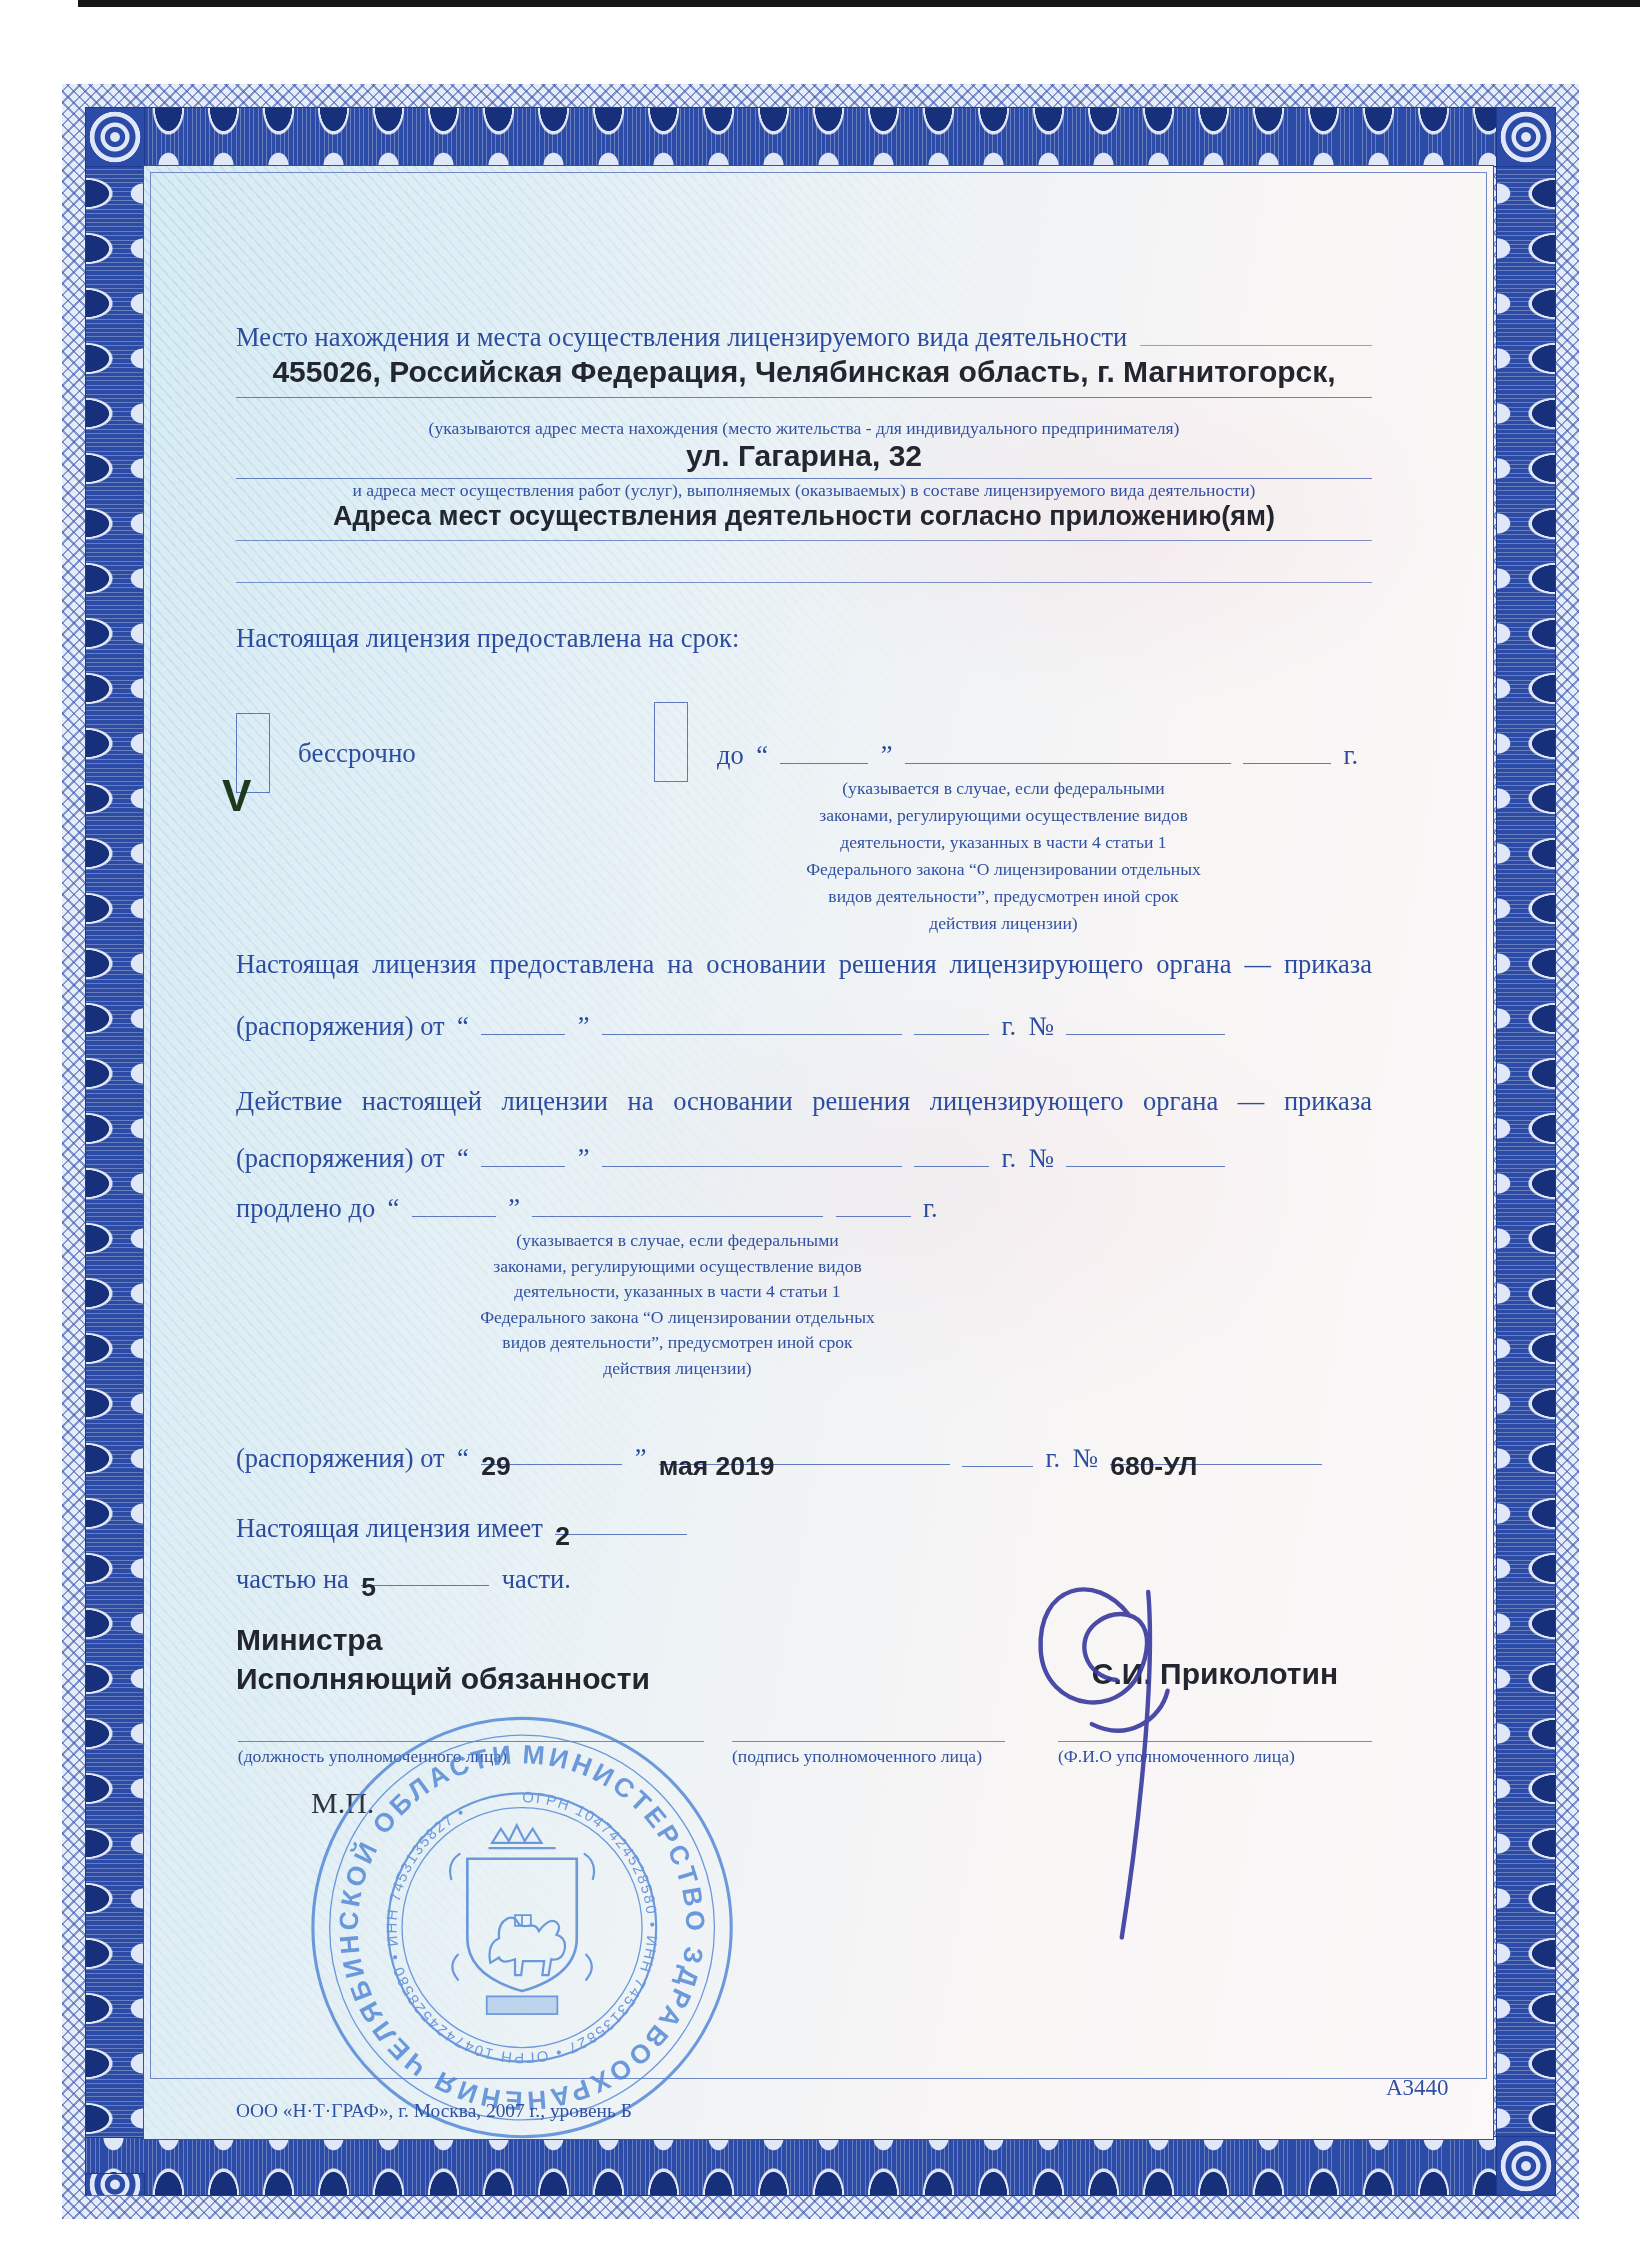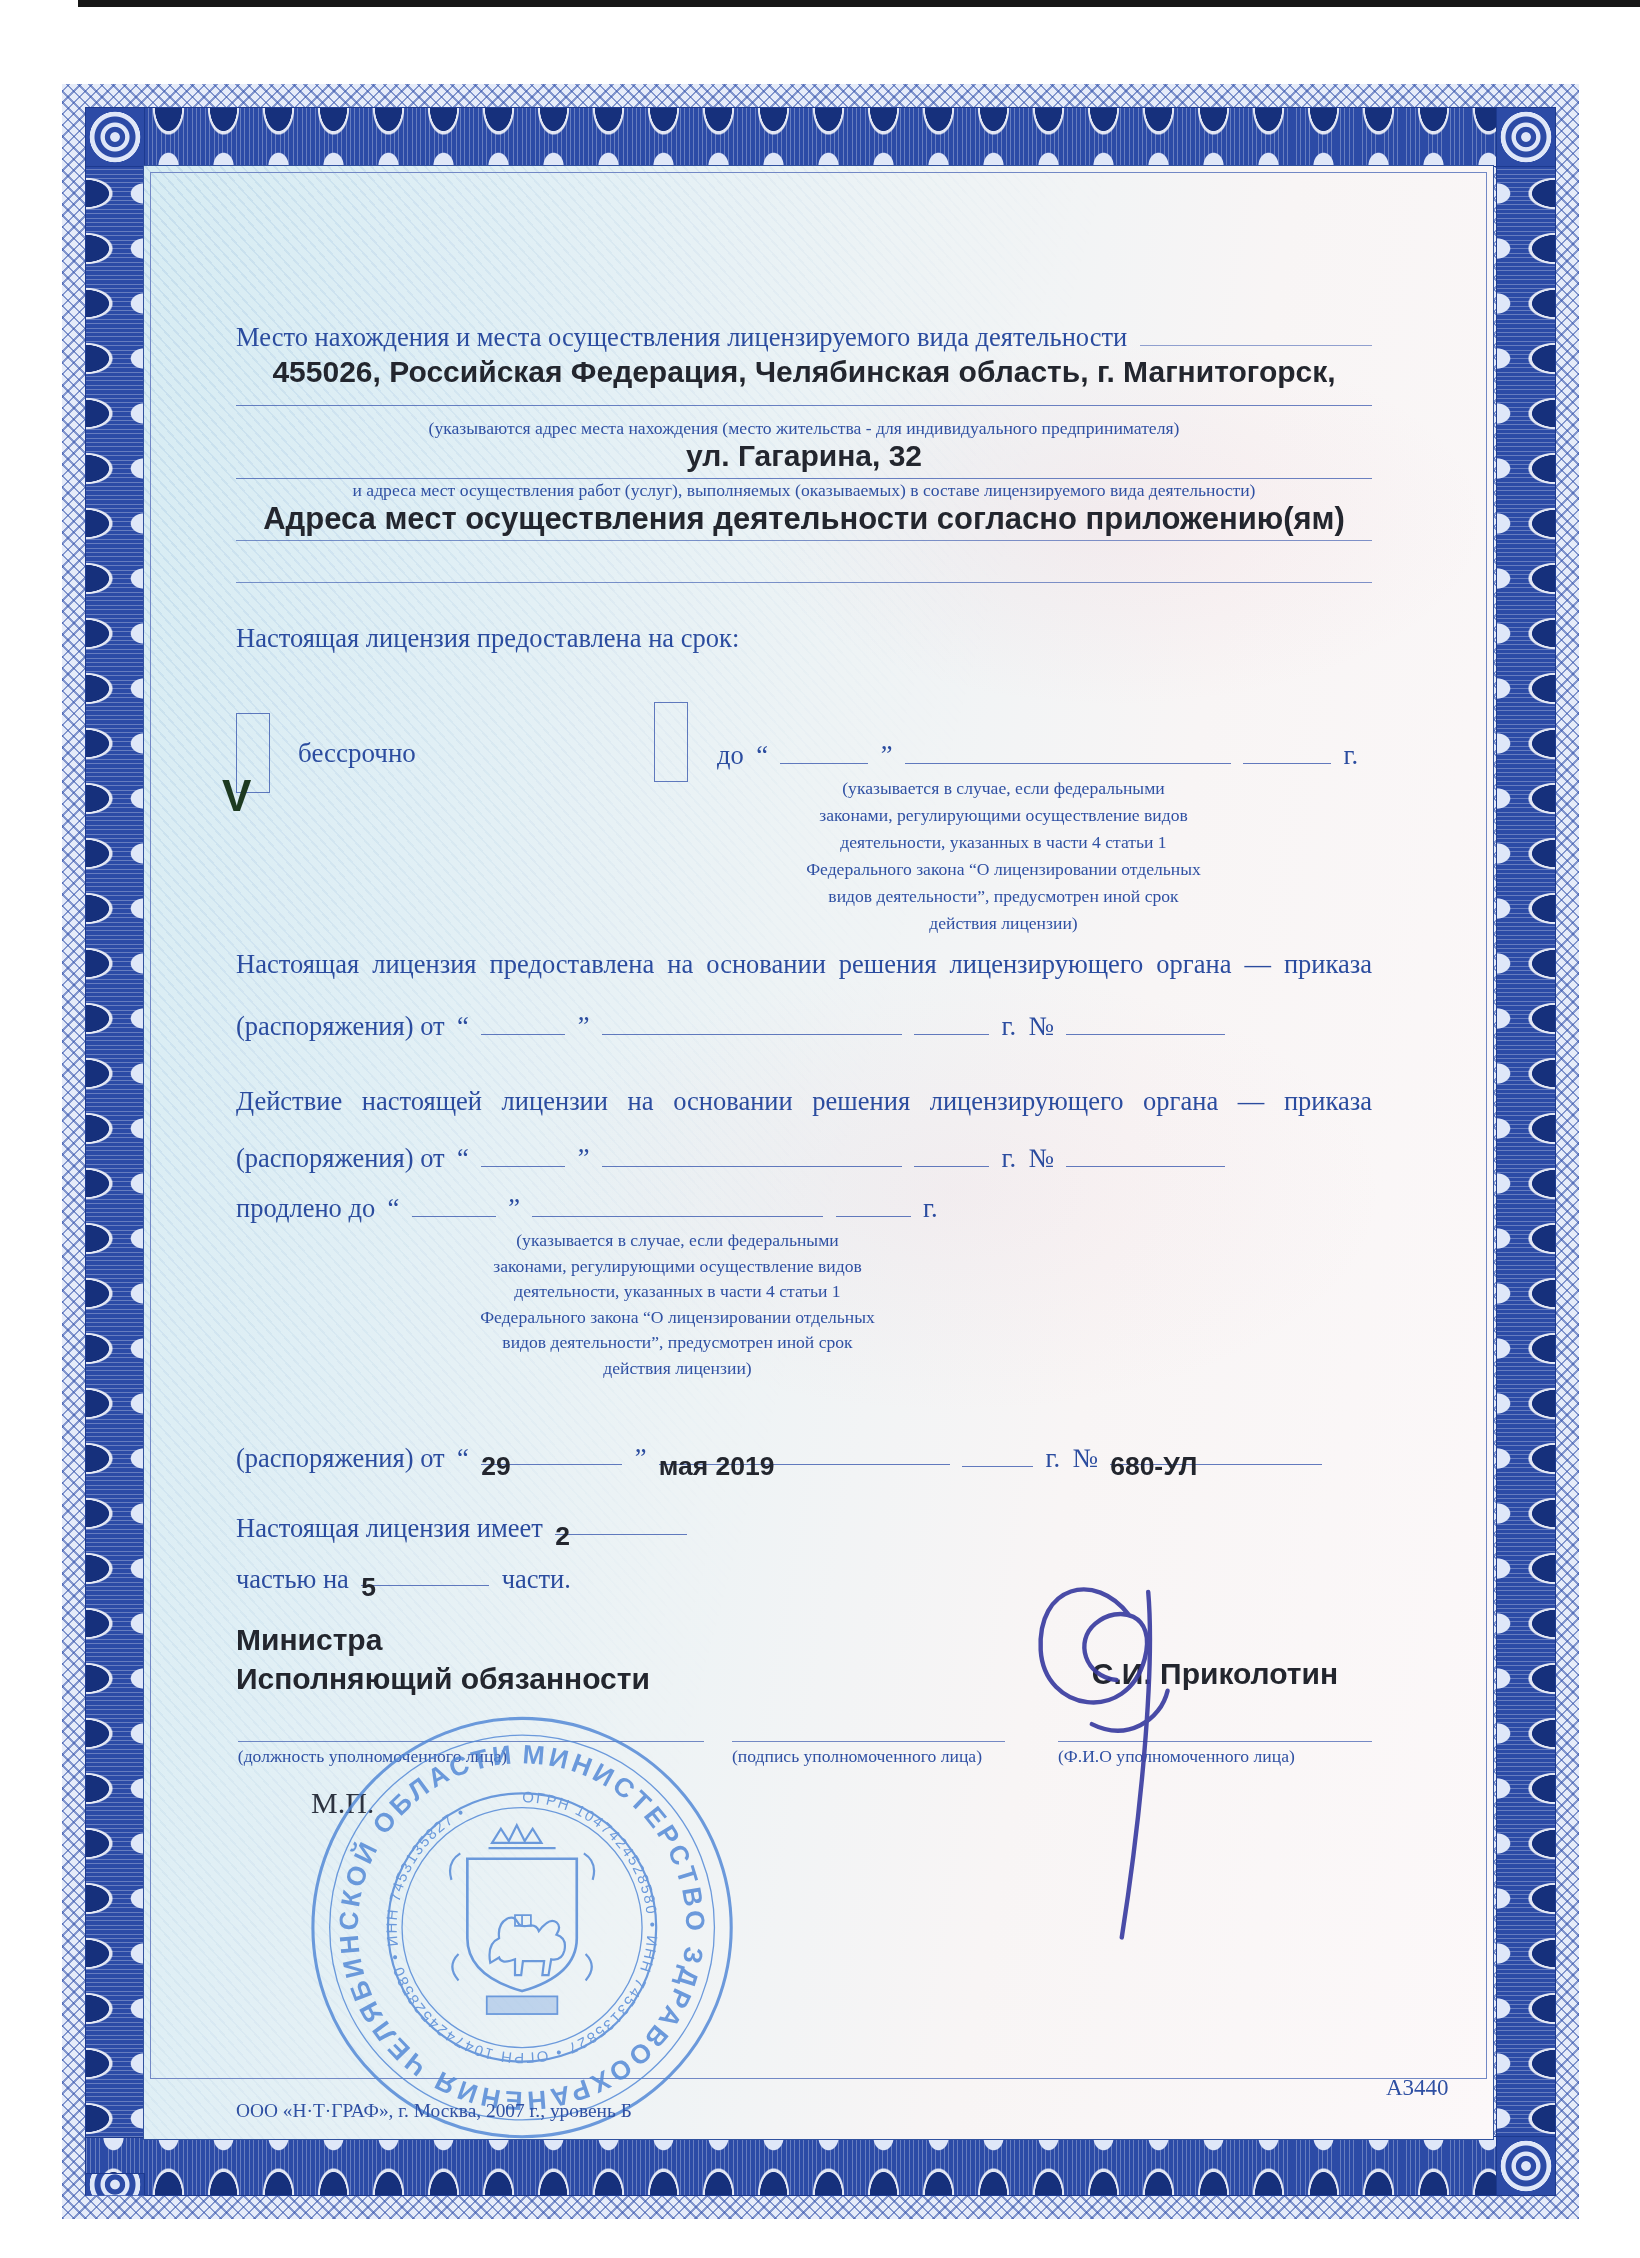--- a/index.html
+++ b/index.html
@@ -96,31 +96,31 @@
     <div class="pinkwash"></div>
     <div class="sheet-inner"></div>
 
     <div class="content">
 
       <div class="row" style="top:154px">
         <span class="blue h30">Место нахождения и места осуществления лицензируемого вида деятельности</span>
         <span style="flex:1;border-bottom:1.3px solid rgba(60,90,175,.55);height:23px;"></span>
       </div>
 
-      <div class="abs center ul" style="top:189px;font-size:30px;padding-bottom:16px;">
+      <div class="abs center ul" style="top:189px;font-size:30px;padding-bottom:8px;">
         <span class="boldval">455026, Российская Федерация, Челябинская область, г. Магнитогорск,</span>
       </div>
       <div class="abs center cap" style="top:249px">(указываются адрес места нахождения (место жительства - для индивидуального предпринимателя)</div>
 
       <div class="abs center ul" style="top:273px;font-size:30px;padding-bottom:5.3px;">
         <span class="boldval">ул. Гагарина, 32</span>
       </div>
       <div class="abs center cap" style="top:311px">и адреса мест осуществления работ (услуг), выполняемых (оказываемых) в составе лицензируемого вида деятельности)</div>
 
-      <div class="abs center" style="top:335px;font-size:31px;">
+      <div class="abs center" style="top:335px;font-size:27px;">
         <span class="boldval">Адреса мест осуществления деятельности согласно приложению(ям)</span>
       </div>
       <div class="hr" style="top:374px"></div>
       <div class="hr" style="top:416px"></div>
 
       <div class="abs blue h30" style="top:455px">Настоящая лицензия предоставлена на срок:</div>
 
       <div class="checkbox" style="left:0;top:547px"></div>
       <div class="vmark" style="left:-14px;top:605px">V</div>
       <div class="abs blue" style="left:62px;top:572px;font-size:27px;">бессрочно</div>

